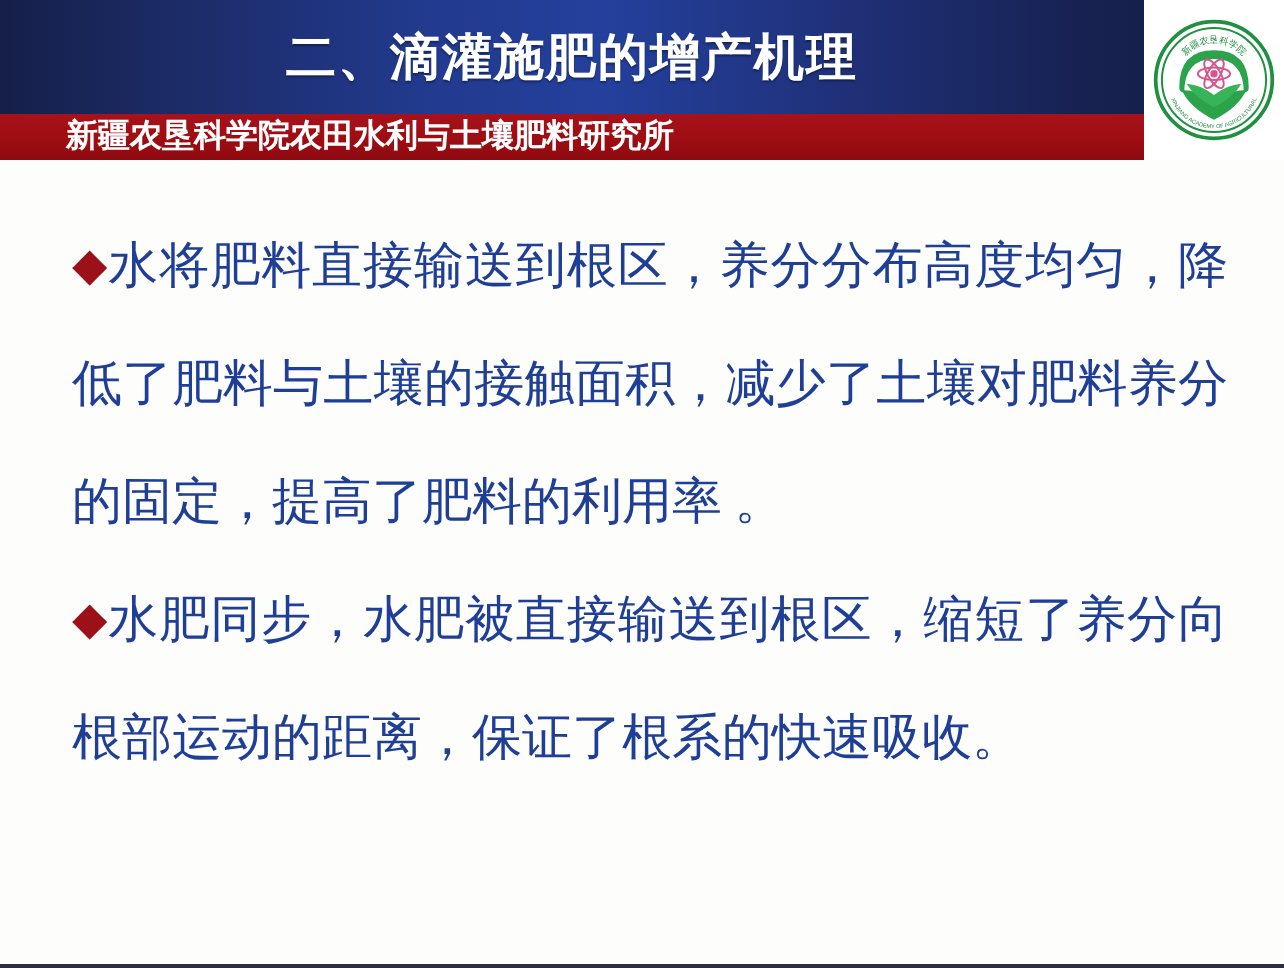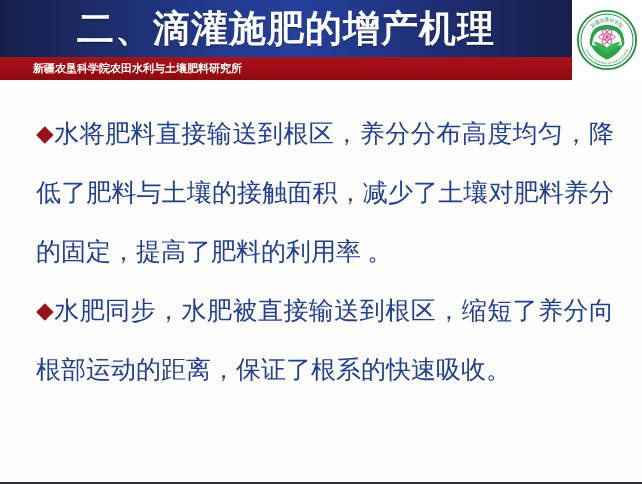--- a/index.html
+++ b/index.html
@@ -50,21 +50,21 @@
   .header-title {
     position: absolute;
     left: 0;
     top: 0;
     width: 572px;
     height: 57px;
     display: flex;
     align-items: center;
     justify-content: center;
     color: #ffffff;
-    font-size: 37px;
+    font-size: 25px;
     font-weight: bold;
     letter-spacing: 1px;
     text-shadow: 0 1px 1px rgba(0,0,0,0.35);
     white-space: nowrap;
     font-family: "Liberation Serif", "DejaVu Serif", serif;
   }
 
   .header-red {
     position: absolute;
     left: 0;
@@ -75,21 +75,21 @@
   }
 
   .header-red-label {
     position: absolute;
     left: 12px;
     top: 58px;
     height: 21px;
     display: flex;
     align-items: center;
     color: #ffffff;
-    font-size: 11px;
+    font-size: 16px;
     font-weight: bold;
     white-space: nowrap;
     font-family: "Liberation Sans", "DejaVu Sans", sans-serif;
     padding-left: 21px;
   }
 
   .header-logo-box {
     position: absolute;
     right: 0;
     top: 0;

